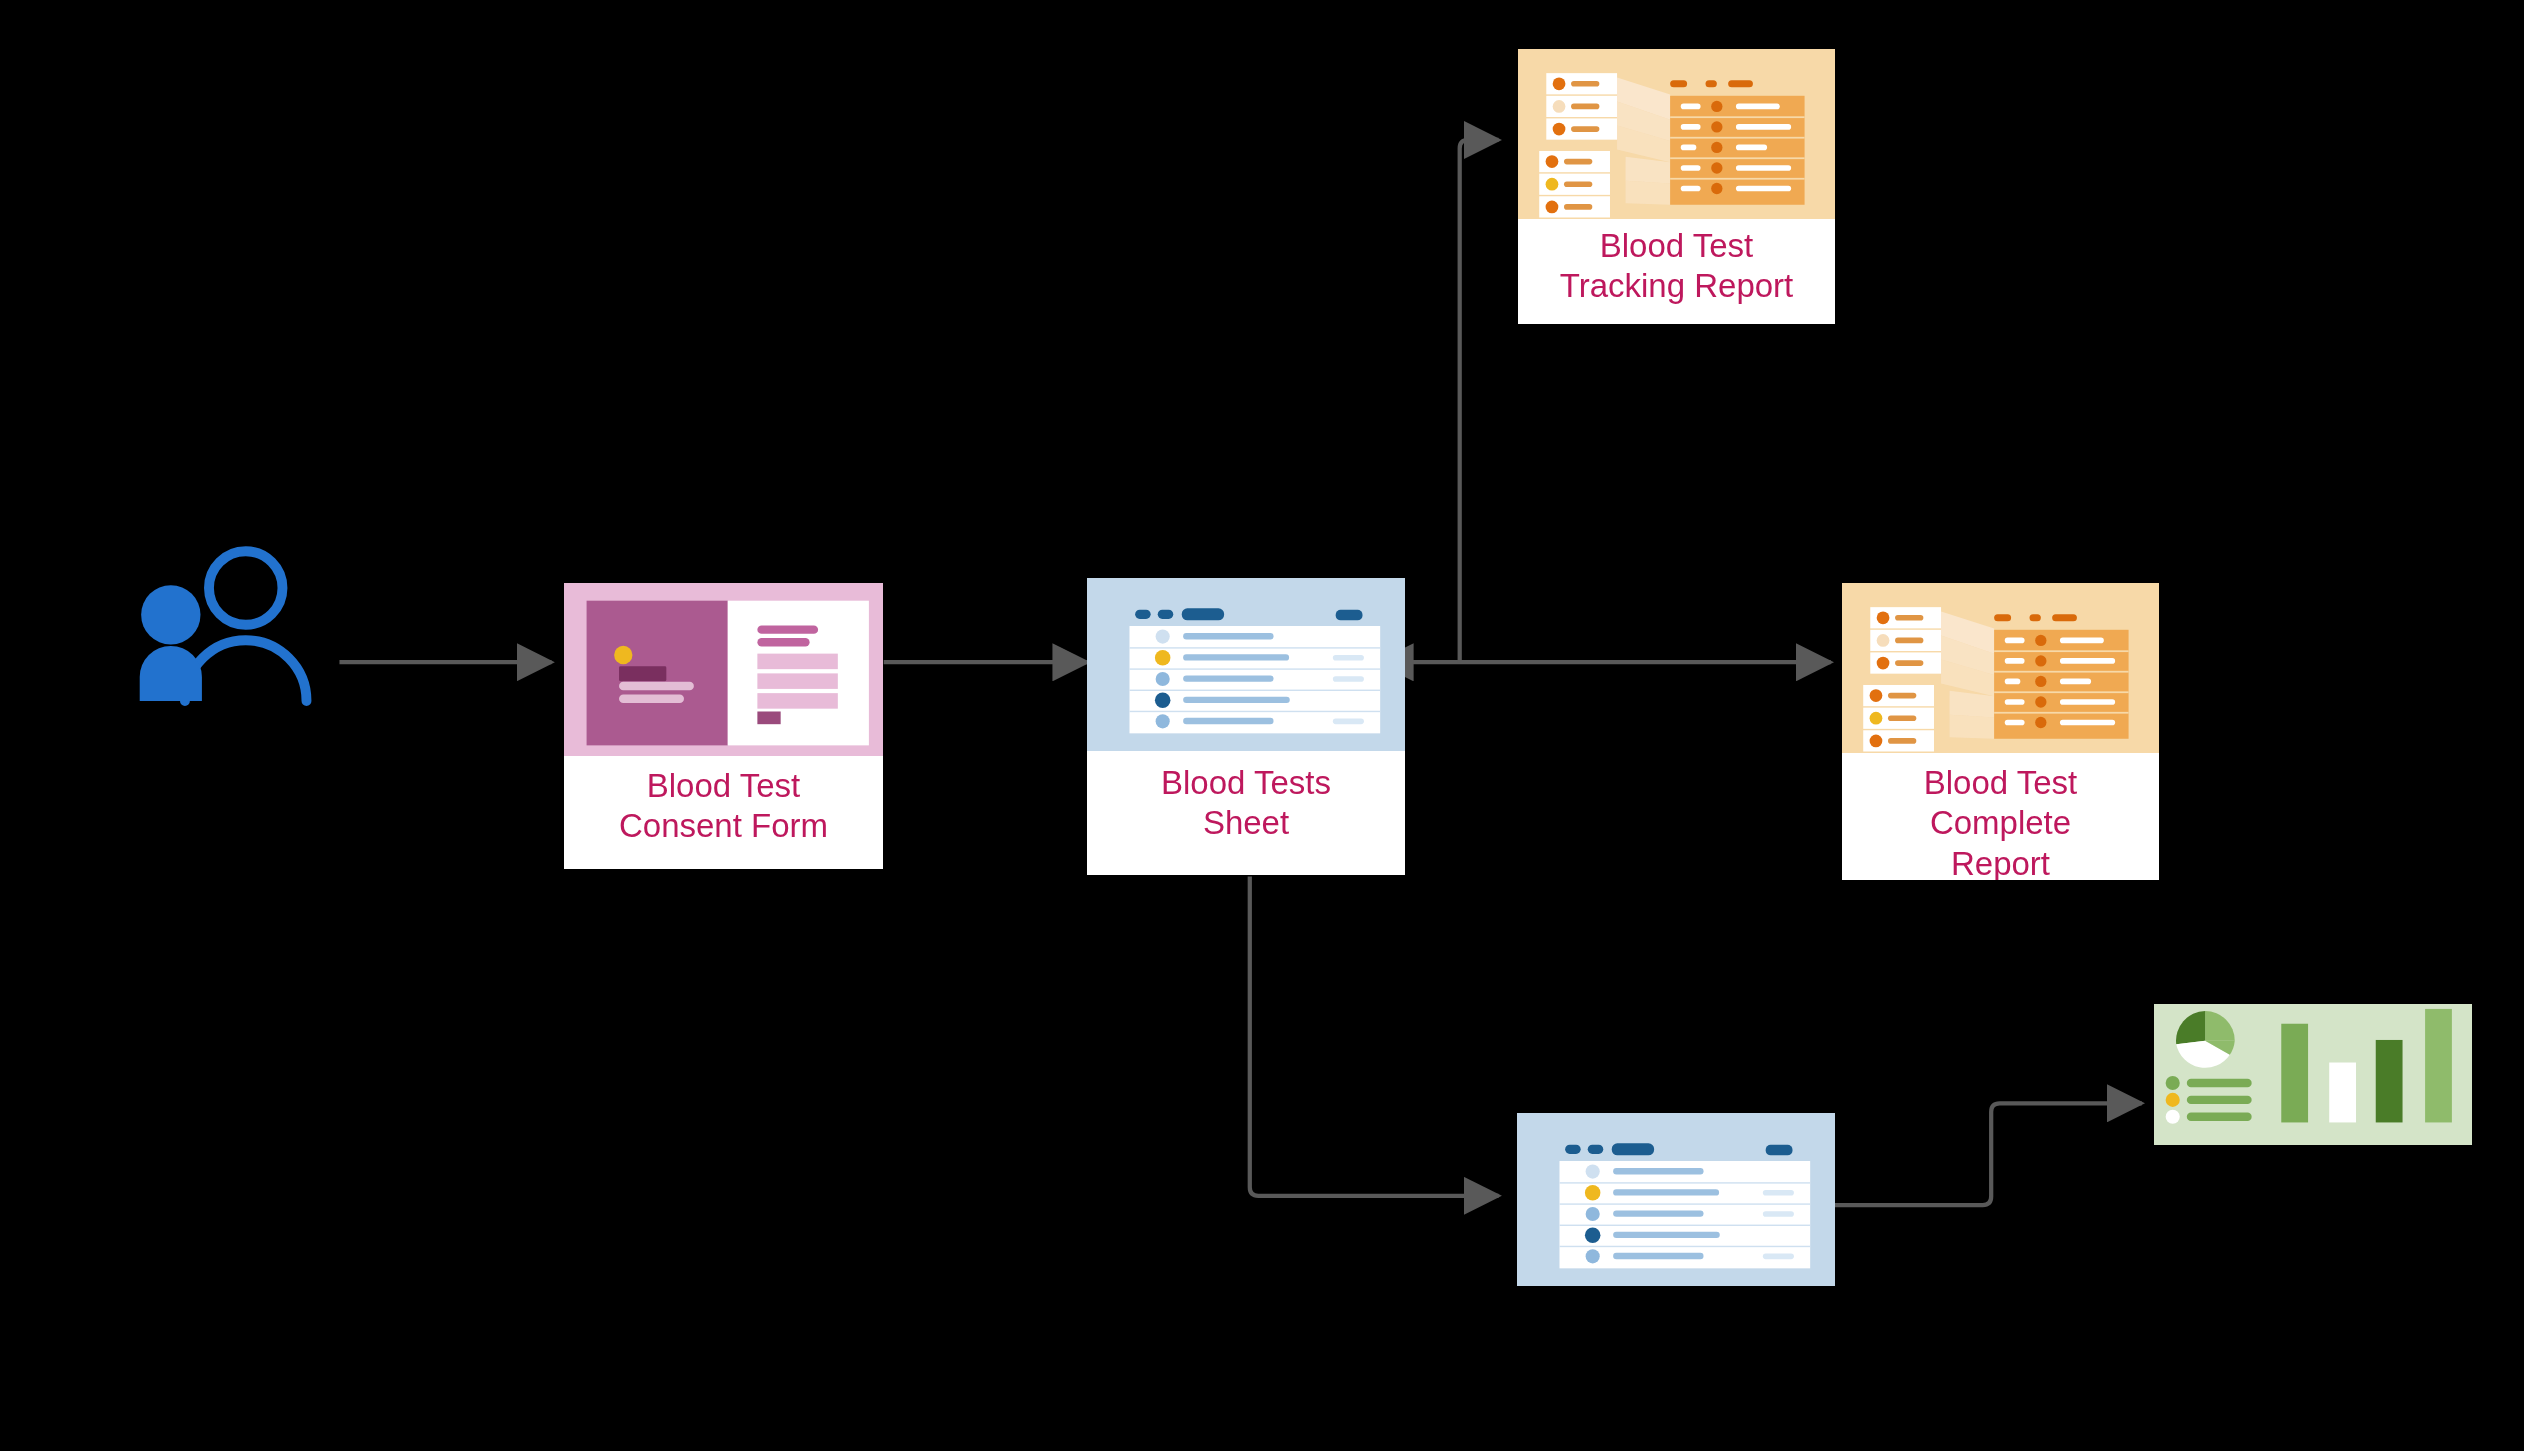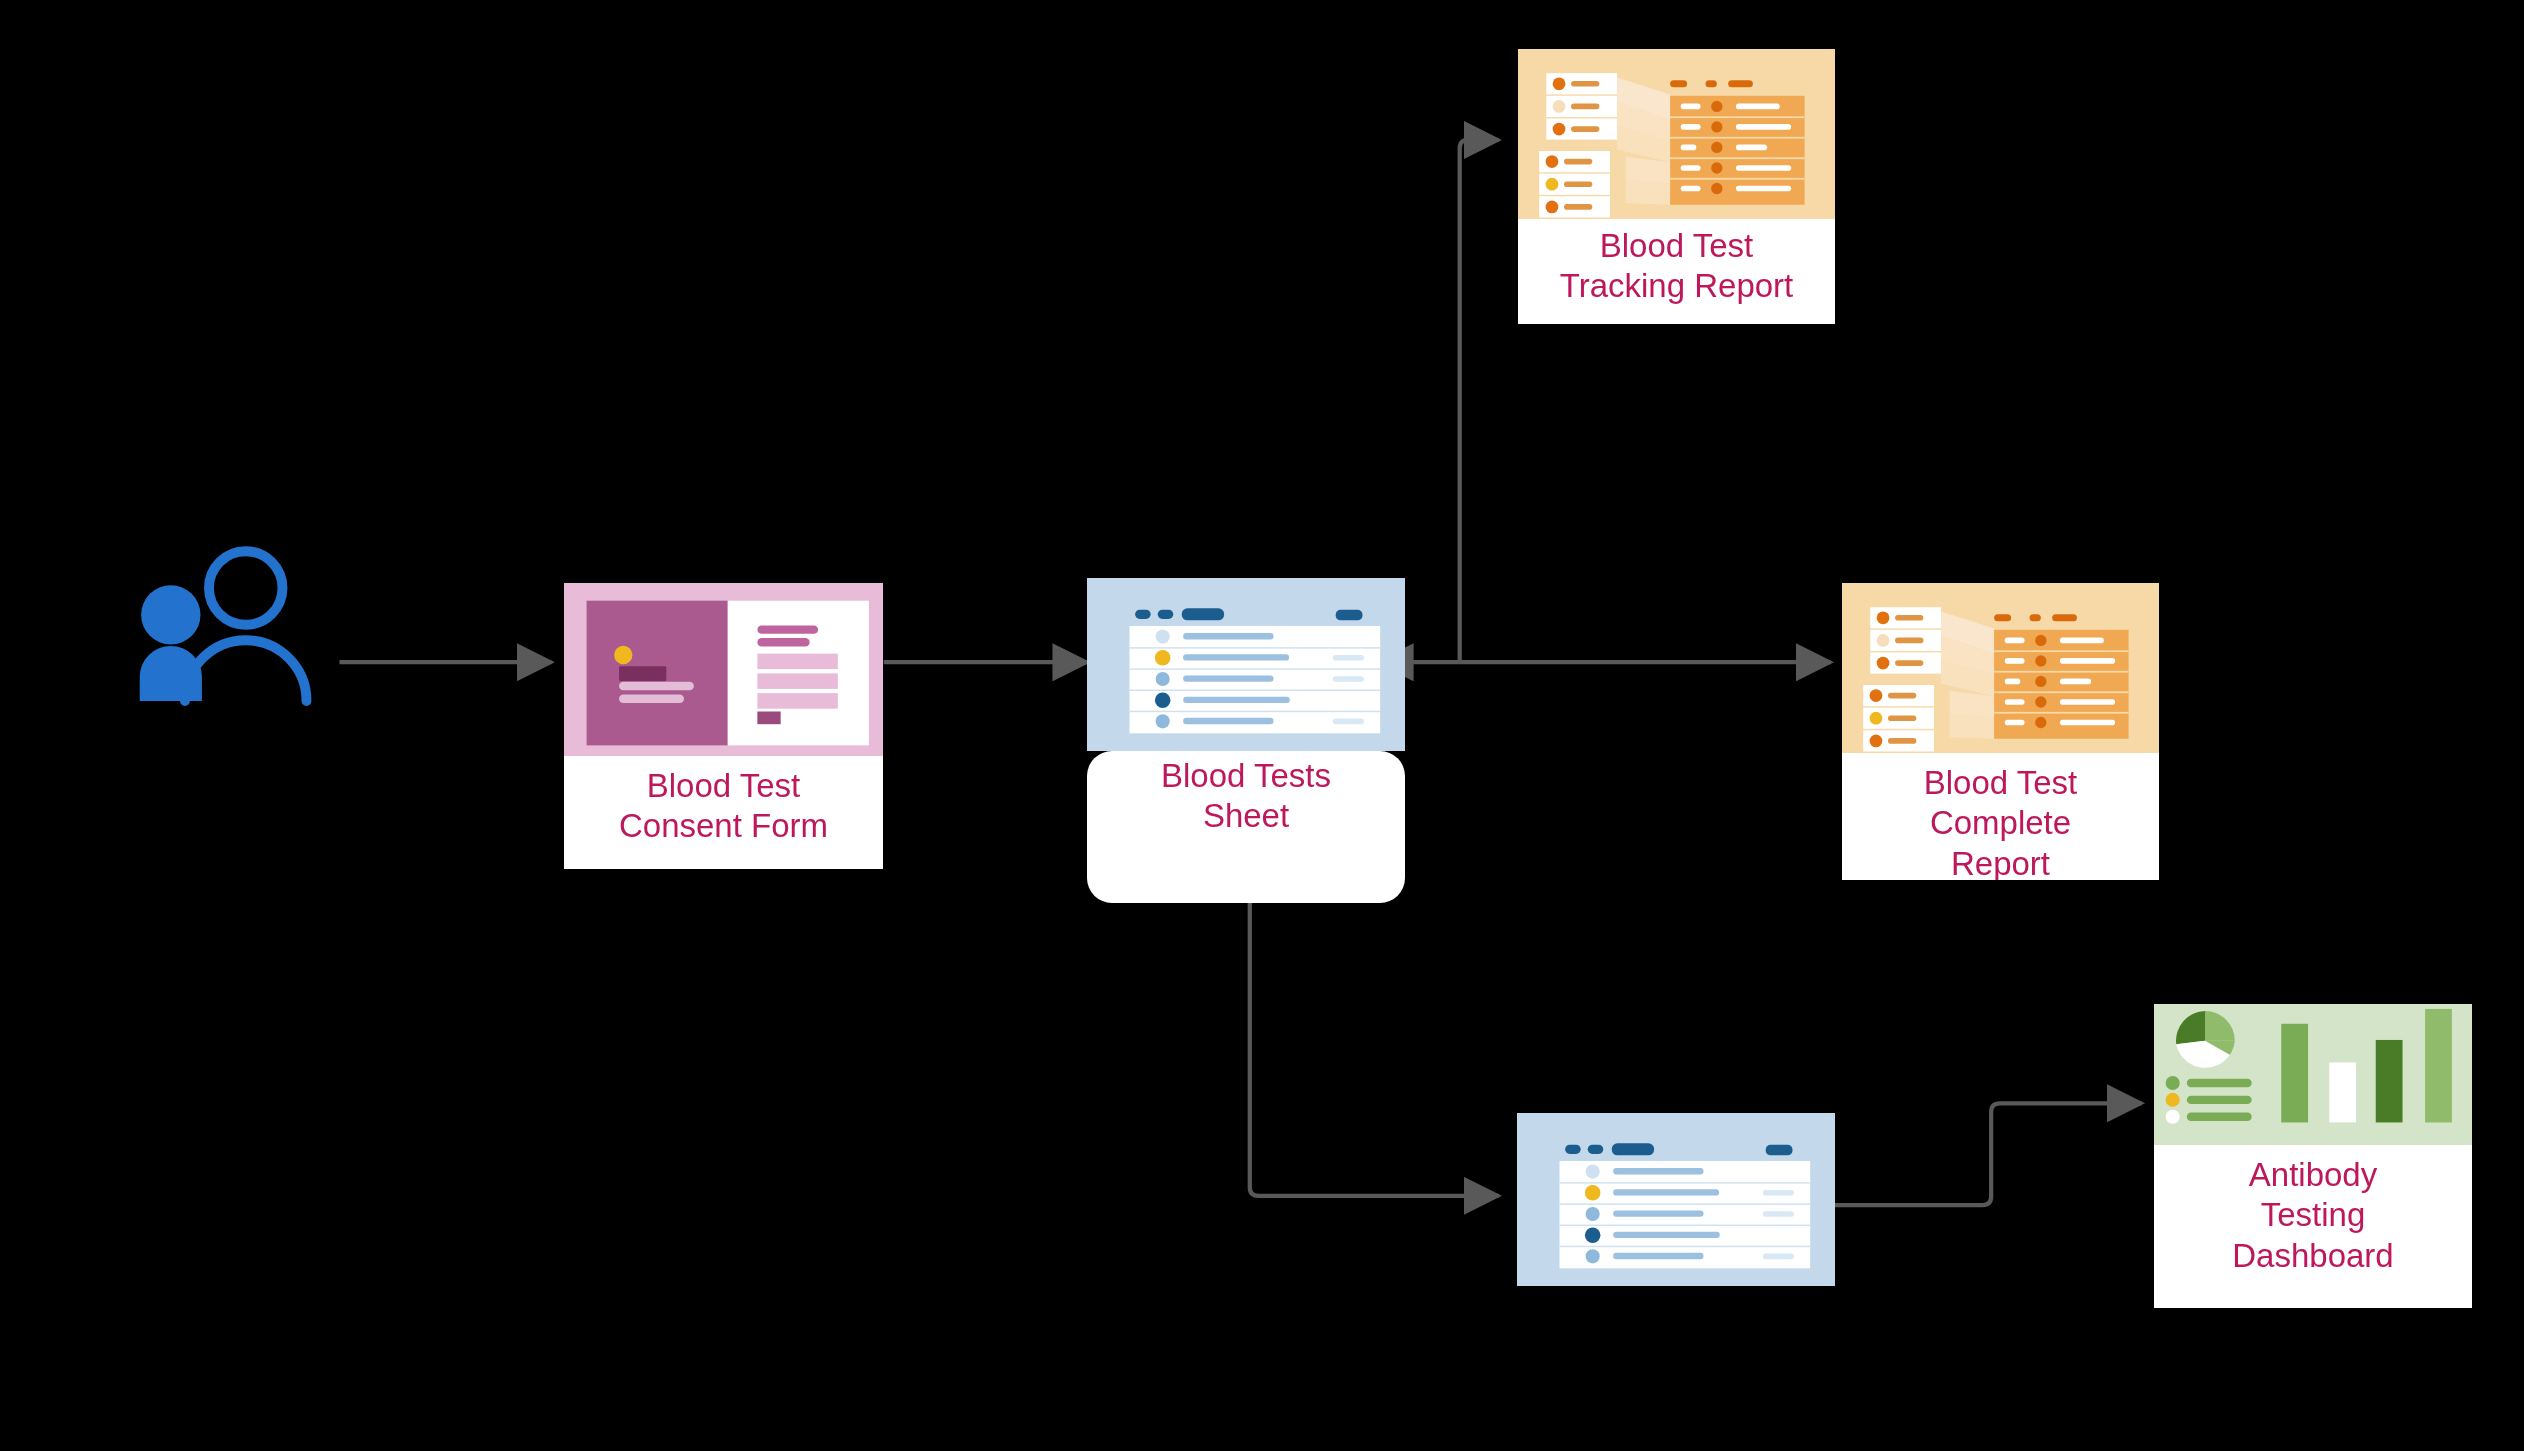--- a/index.html
+++ b/index.html
@@ -154,21 +154,21 @@
         <rect x="348" y="139" width="44" height="8" rx="4" fill="#d9e8f5"></rect>
 
         <circle cx="107" cy="173" r="11" fill="#1c5d90"></circle>
         <rect x="136" y="168" width="151" height="9" rx="4.5" fill="#9cc0e0"></rect>
 
         <circle cx="107" cy="203" r="10" fill="#8fb8dd"></circle>
         <rect x="136" y="198" width="128" height="9" rx="4.5" fill="#9cc0e0"></rect>
         <rect x="348" y="199" width="44" height="8" rx="4" fill="#d9e8f5"></rect>
       </svg>
     </div>
-    <div class="node-label" style="left:0; top:173px; width:318px; height:152px; font-size:33px; padding-top:5px;border-radius:25px;">Blood Tests
+    <div class="node-label" style="left:0; top:173px; width:318px; height:124px; font-size:33px; padding-top:12px;">Blood Tests
 Sheet</div>
   </div>
 
   <div class="node" style="left:1518px; top:49px; width:317px; height:290px;">
     <div class="node-art" style="width:317px; height:170px; background:#f7d9a8;">
       <svg width="317" height="170" viewBox="0 0 448 240">
 
         <path d="M140,40 L215,64 L215,100 L140,74 Z" fill="#fae6cc"></path>
         <path d="M140,74 L215,100 L215,130 L140,108 Z" fill="#fae6cc" opacity="0.75"></path>
         <path d="M140,108 L215,130 L215,160 L140,142 Z" fill="#fae6cc" opacity="0.6"></path>
@@ -330,19 +330,16 @@
         <rect x="46" y="130" width="92" height="12" rx="6" fill="#7aab55"></rect>
         <circle cx="26" cy="160" r="10" fill="#ffffff"></circle>
         <rect x="46" y="154" width="92" height="12" rx="6" fill="#7aab55"></rect>
 
         <rect x="180" y="28" width="38" height="140" fill="#7aab55"></rect>
         <rect x="248" y="83" width="38" height="85" fill="#ffffff"></rect>
         <rect x="314" y="51" width="38" height="117" fill="#4a7c28"></rect>
         <rect x="384" y="7" width="38" height="161" fill="#8fbb6b"></rect>
       </svg>
     </div>
-    <div class="node-label" style="left:0; top:141px; width:318px; height:163px; font-size:33px; padding-top:10px;">Antibody
-Testing
-Dashboard</div>
   </div>
 
 </div>
 
 
 </body></html>

